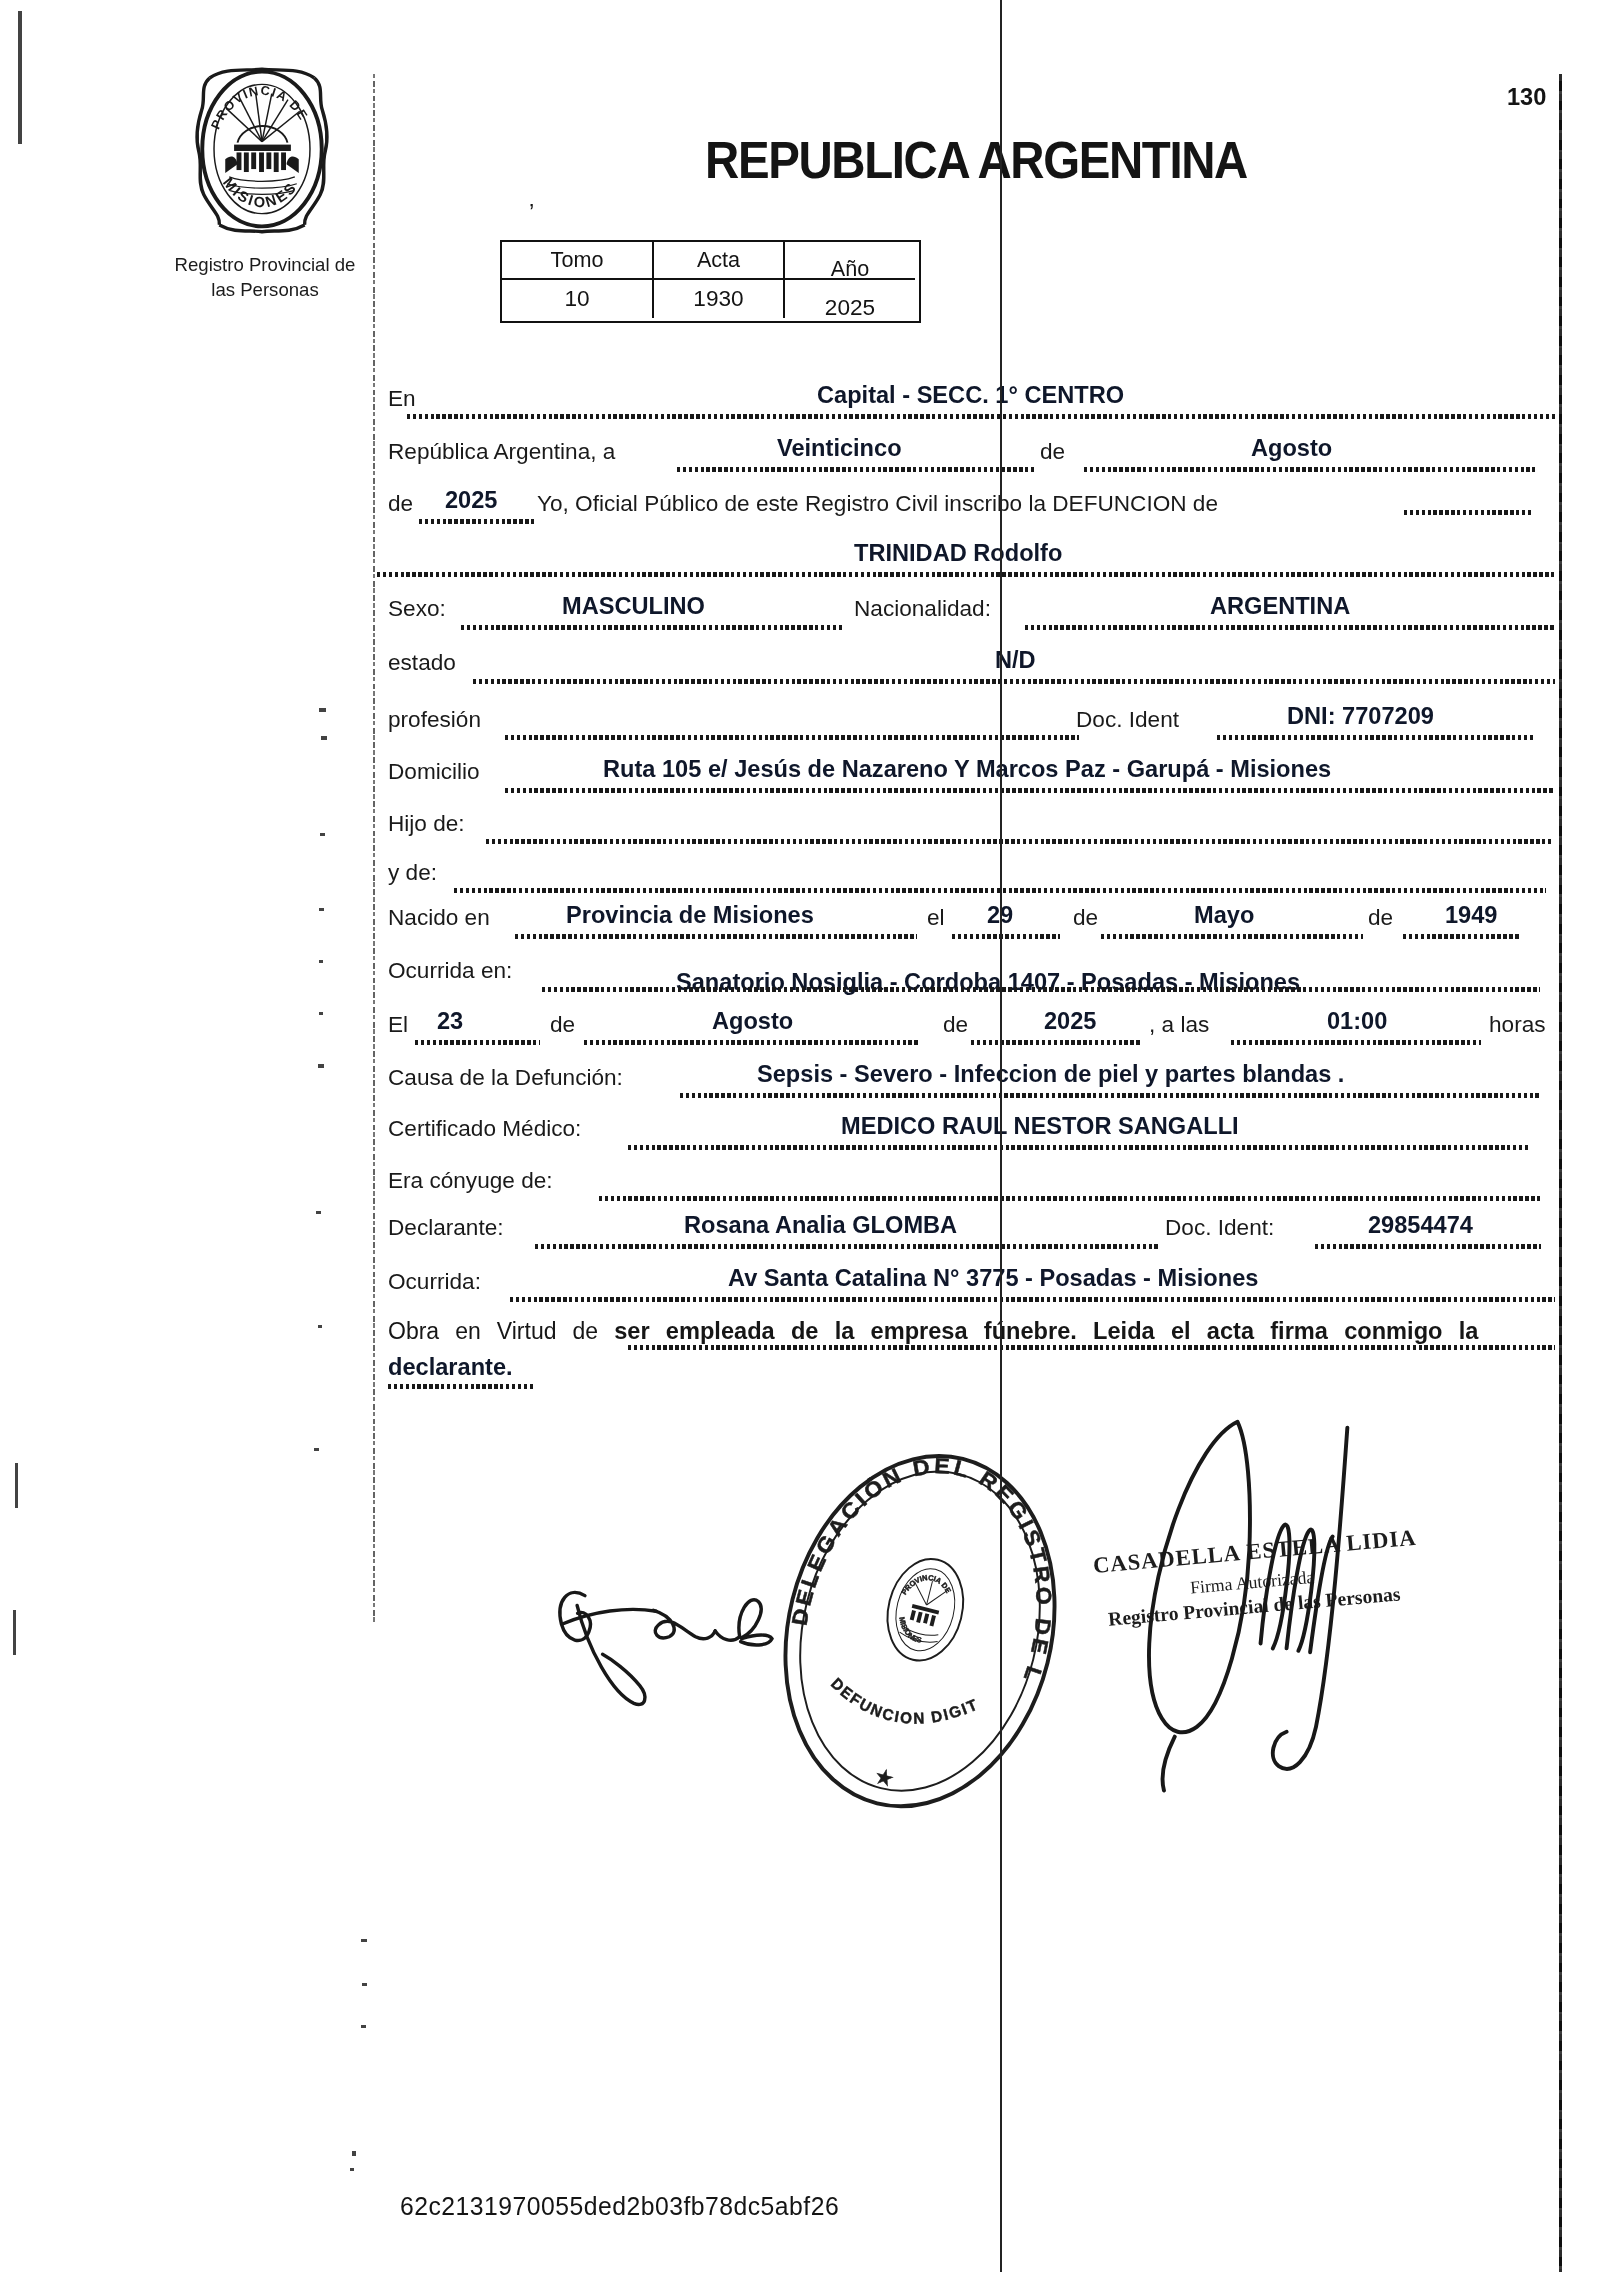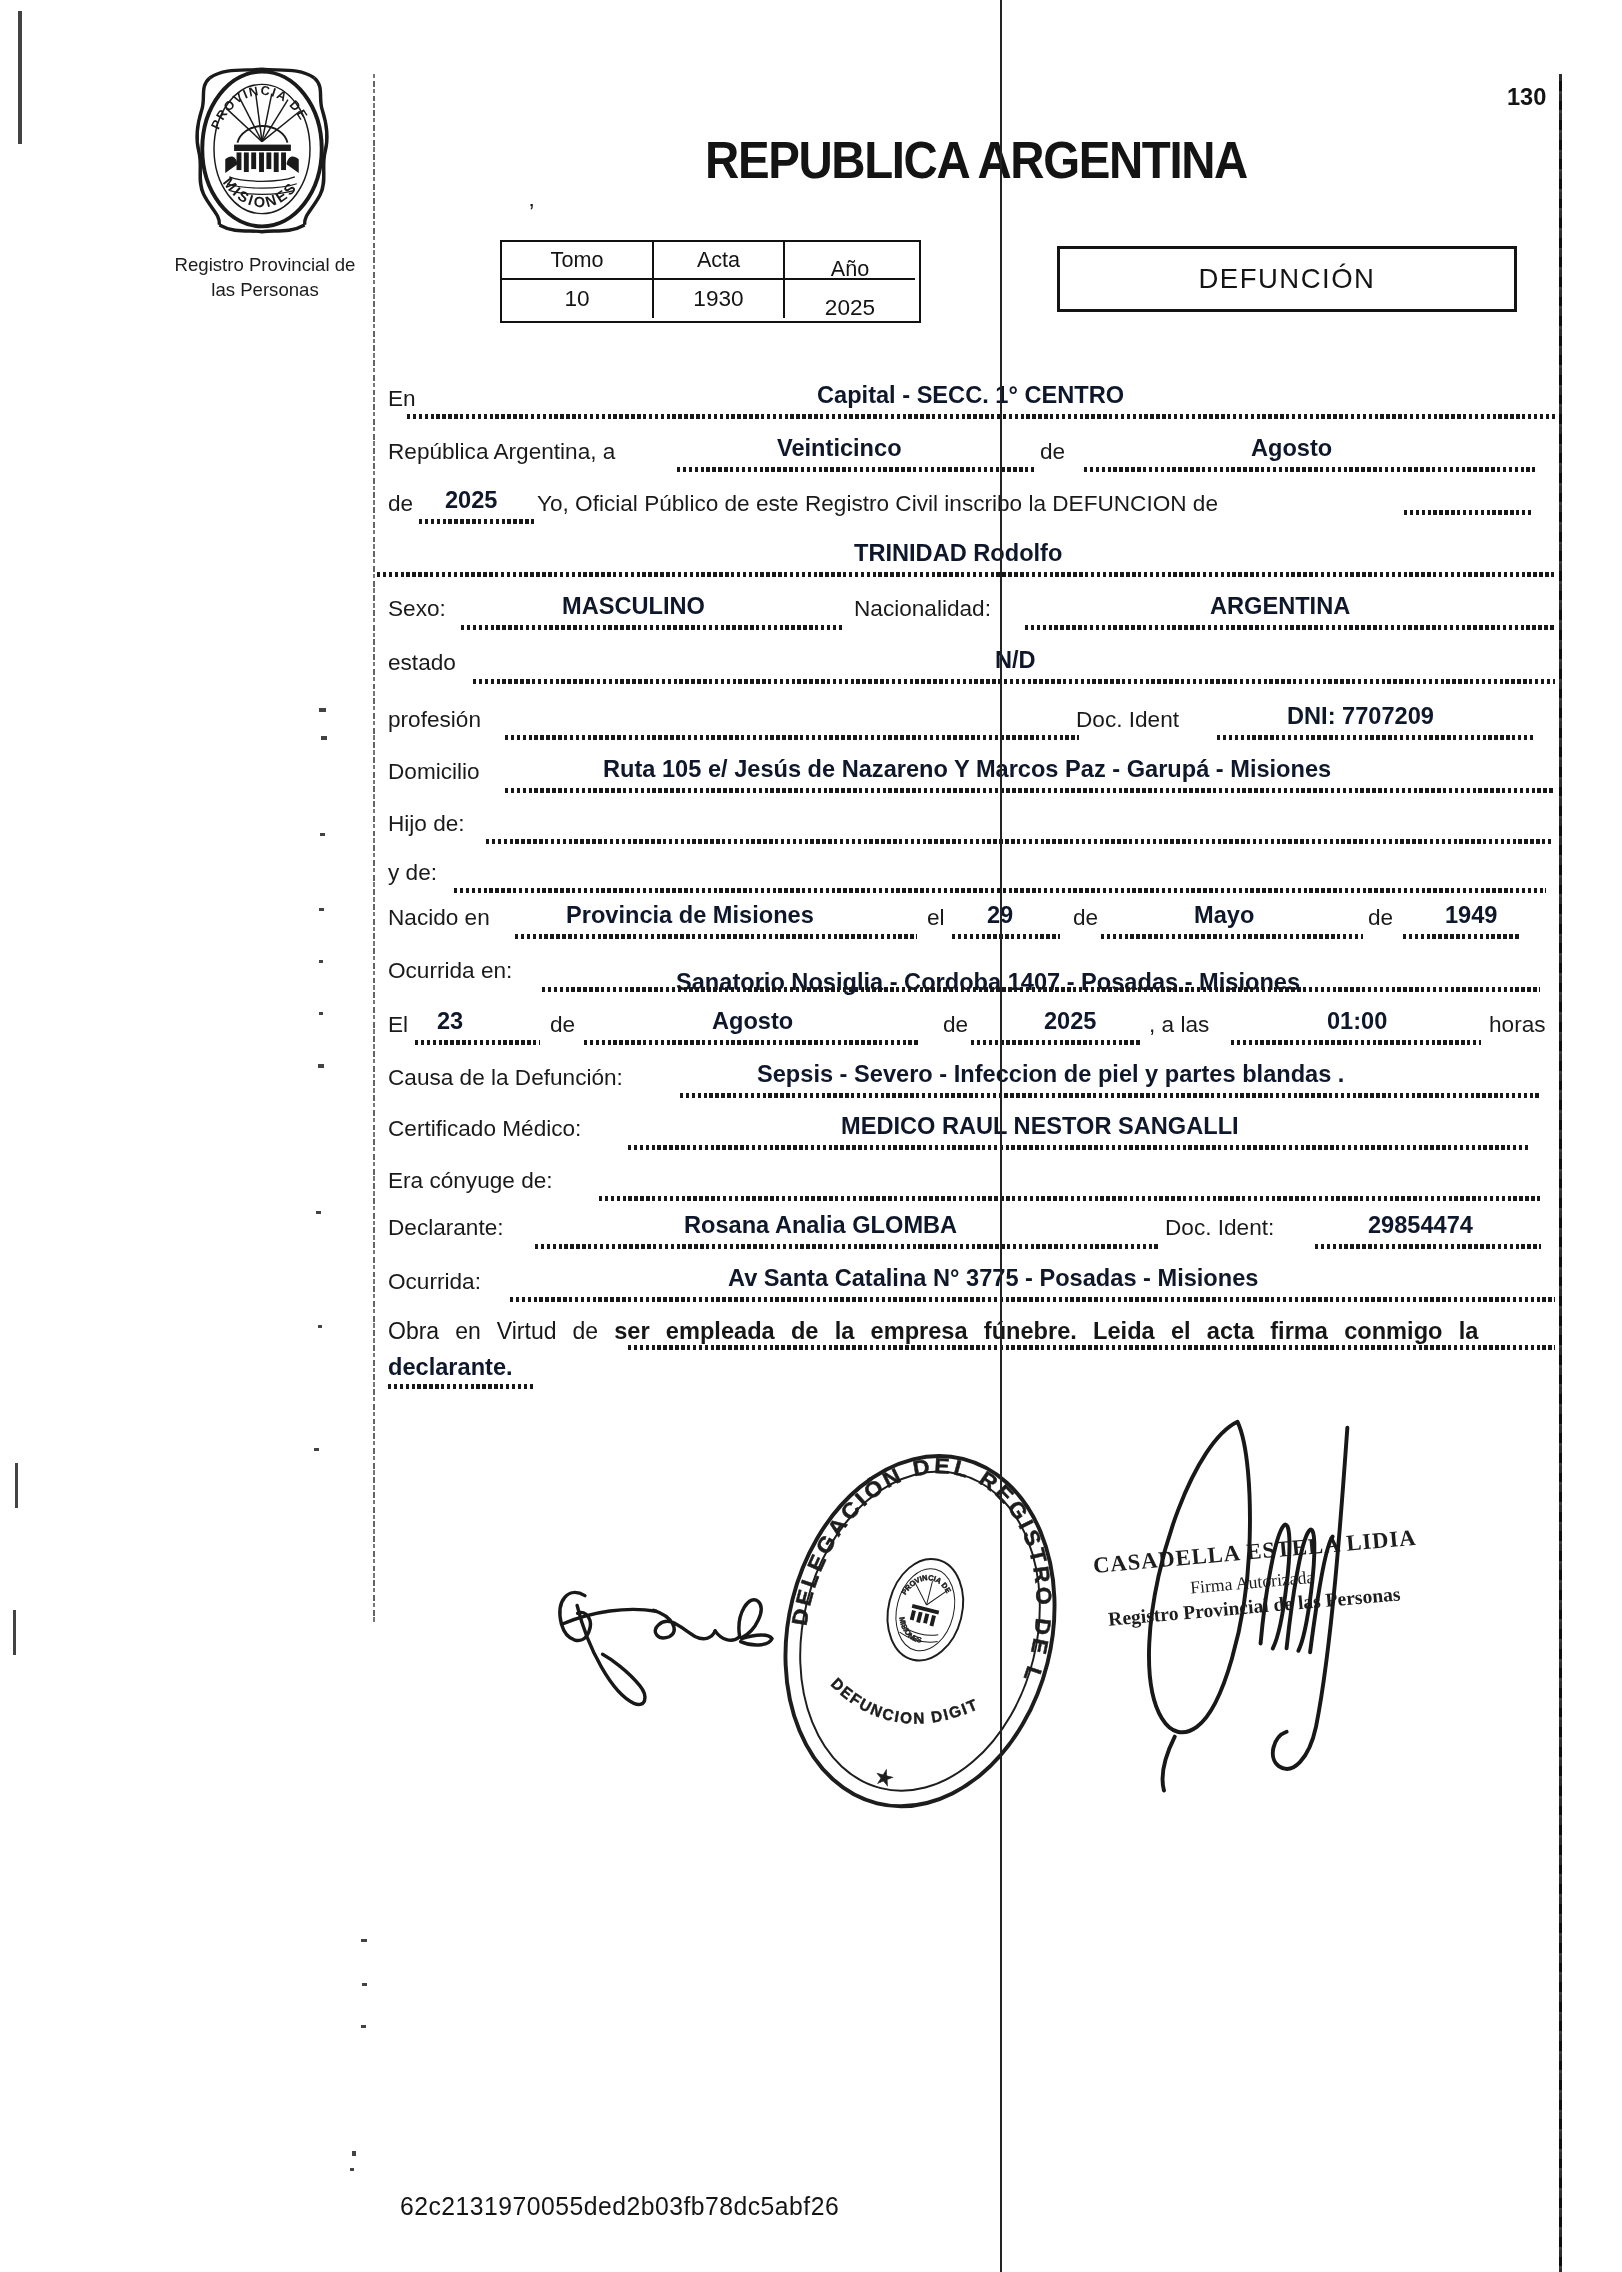--- a/index.html
+++ b/index.html
@@ -111,21 +111,20 @@
 
   <div class="rectable">
     <div>Tomo</div>
     <div>Acta</div>
     <div>Año</div>
     <div>10</div>
     <div>1930</div>
     <div>2025</div>
   </div>
 
-  <div class="defbox">DEFUNCIÓN</div>
 
   <div class="abs lab" style="left:388px;top:386px;">En</div>
   <div class="abs val" style="left:817px;top:382px;">Capital - SECC. 1° CENTRO</div>
   <div class="dl" style="left:407px;top:414px;width:1148px;"></div>
 
   <div class="abs lab" style="left:388px;top:439px;">República Argentina, a</div>
   <div class="abs val" style="left:777px;top:435px;">Veinticinco</div>
   <div class="abs lab" style="left:1040px;top:439px;">de</div>
   <div class="abs val" style="left:1251px;top:435px;">Agosto</div>
   <div class="dl" style="left:677px;top:467px;width:358px;"></div>

